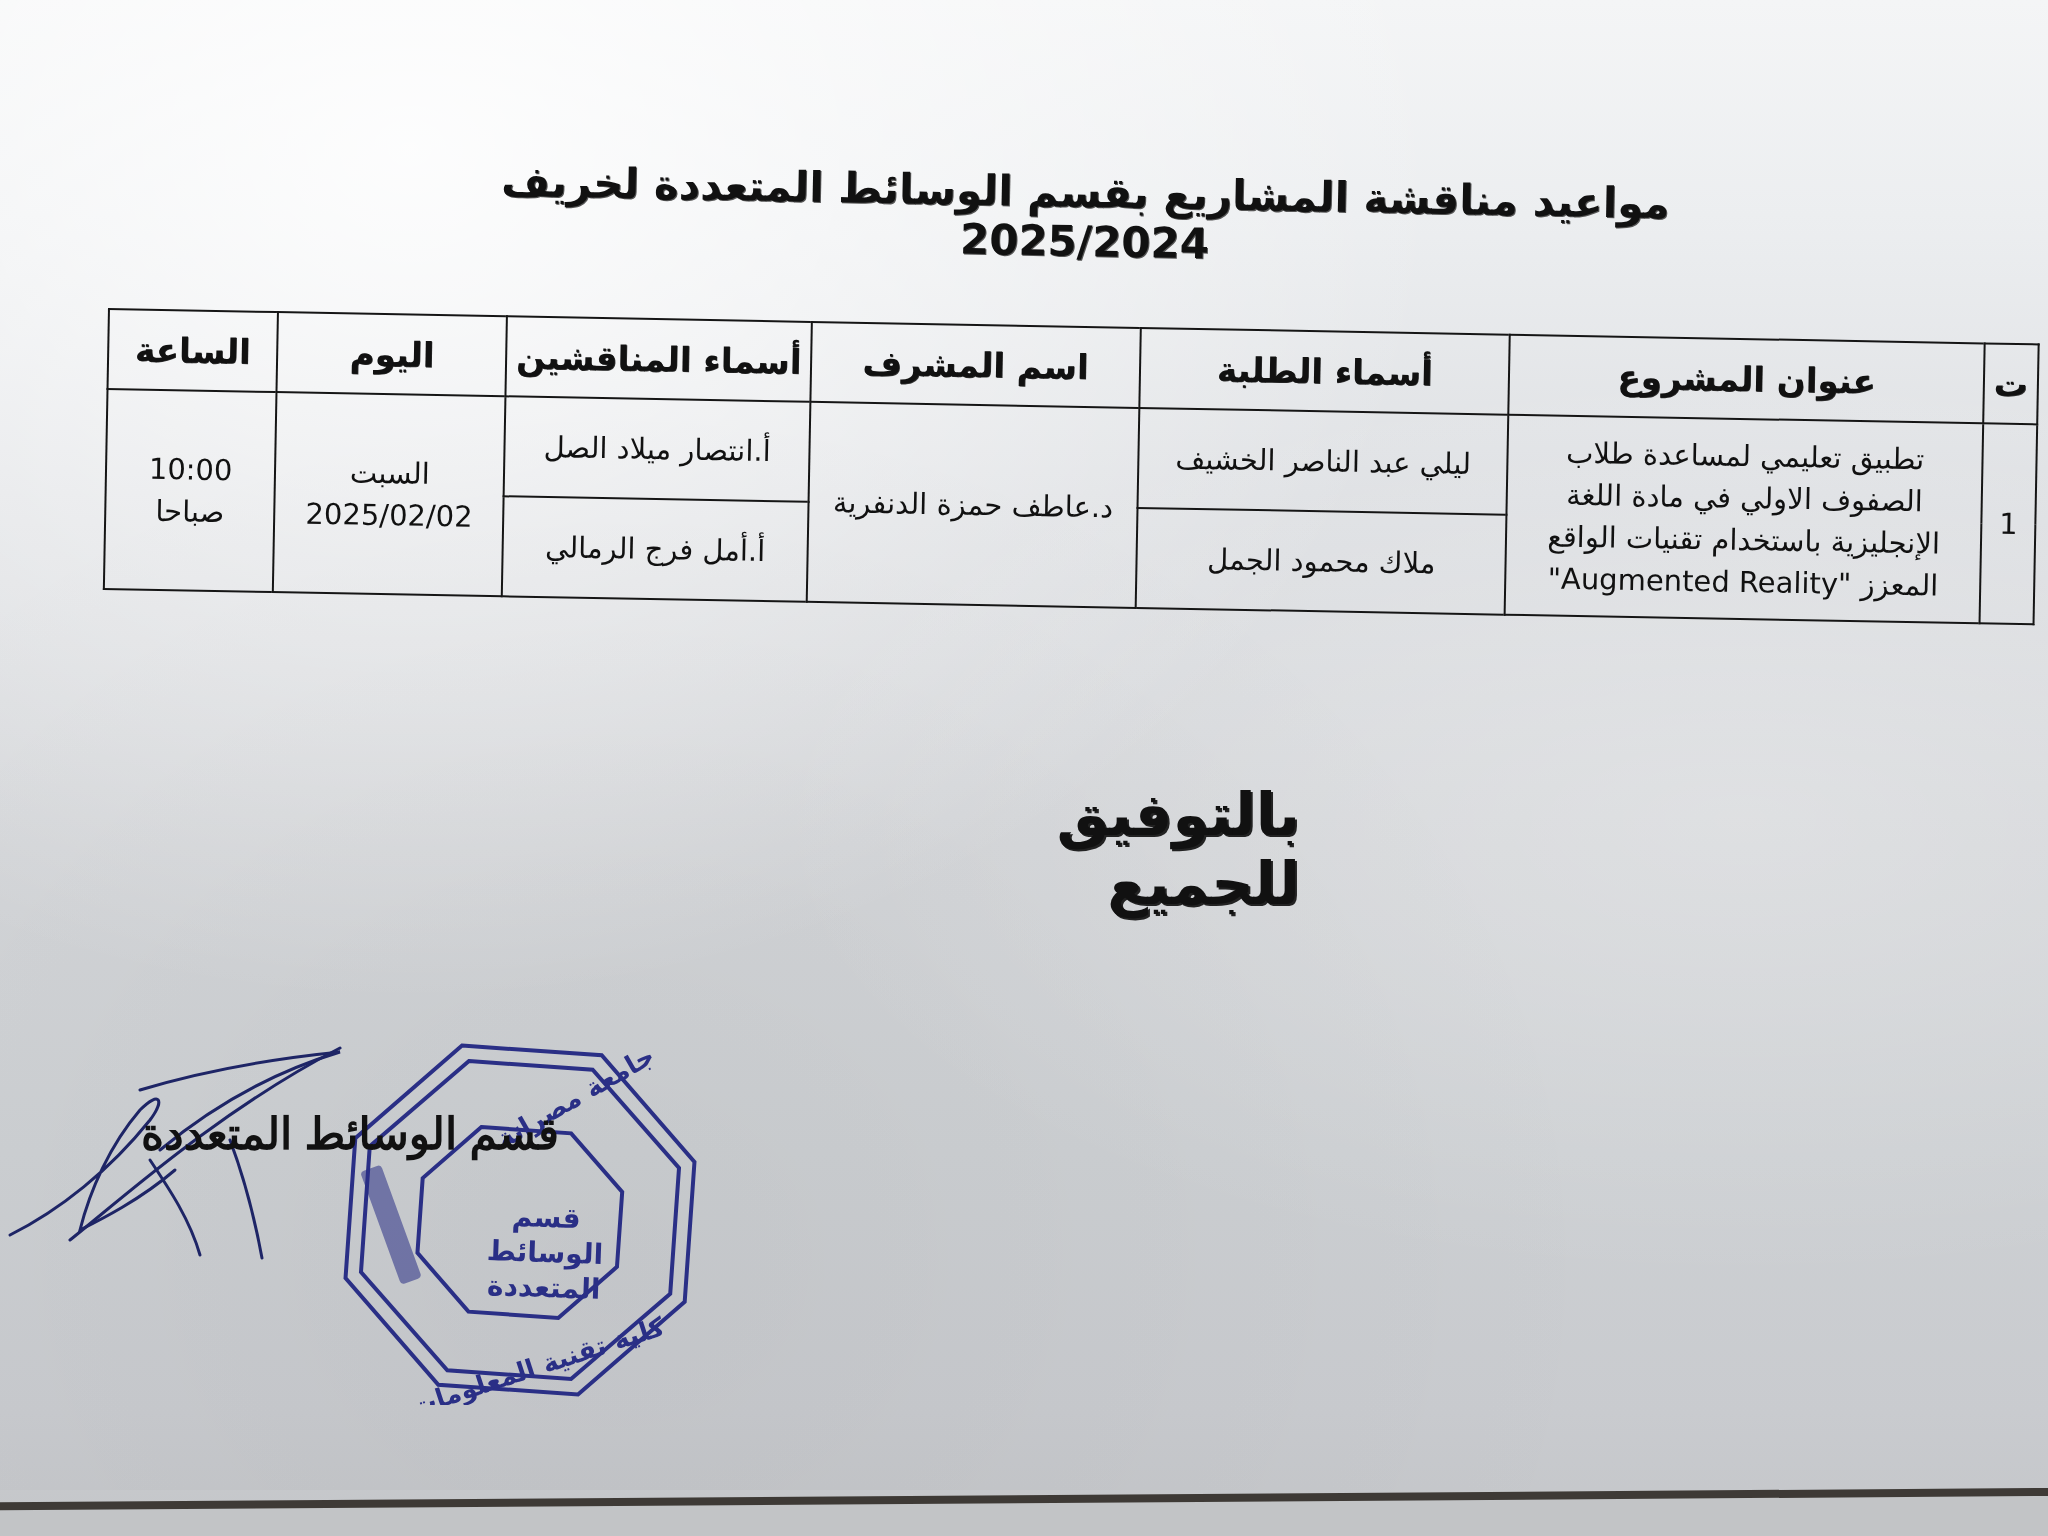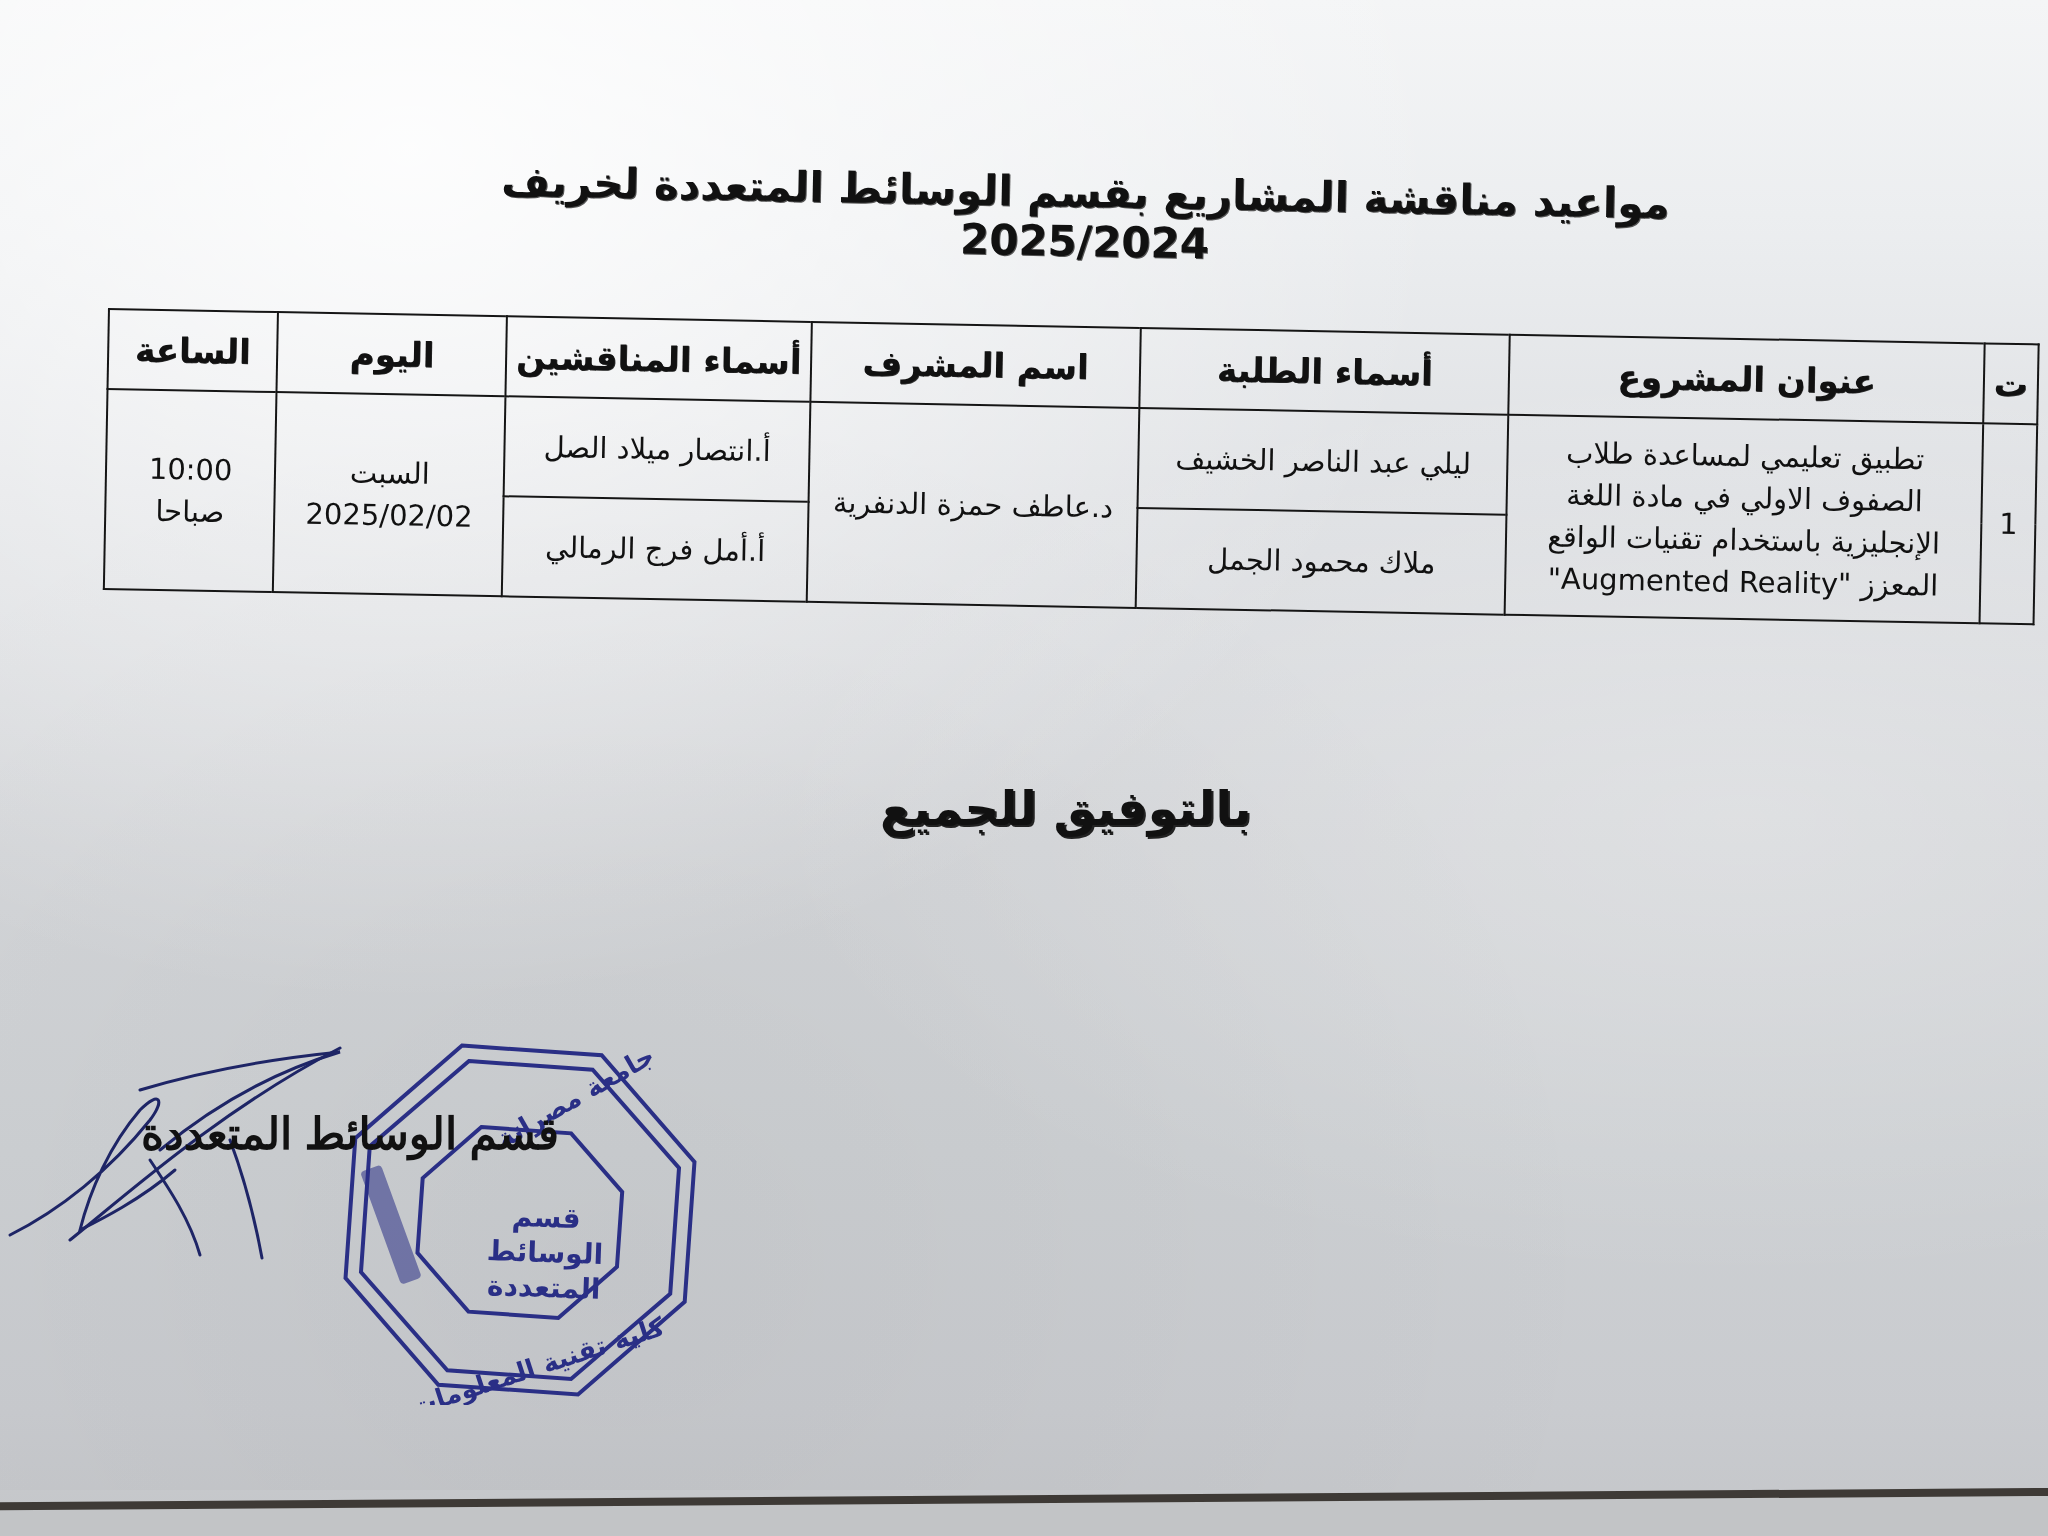--- a/index.html
+++ b/index.html
@@ -52,22 +52,22 @@
   .col-students { width: 365px; }
   .col-supervisor { width: 325px; }
   .col-examiners { width: 300px; }
   .col-day { width: 225px; }
   .col-time { width: 165px; }
   td.num-cell { font-size: 24px; }
   td.title-cell { text-align: right; padding: 6px 10px; font-size: 30px; line-height: 1.52; }
   td.sub { height: 96px; }
   td.day-cell, td.time-cell { font-size: 32px; line-height: 1.5; }
   .closing {
-    position: absolute; left: 880px; top: 780px; width: 420px; text-align: left;
-    direction: rtl; font-weight: bold; font-size: 48px;
+    position: absolute; left: 880px; top: 780px; width: 420px; text-align: right;
+    direction: rtl; font-weight: bold; font-size: 59px;
     font-family: "DejaVu Sans", sans-serif;
     text-shadow: 2px 2px 0 #222;
   }
   .dept-sign {
     position: absolute; left: 140px; top: 1108px; width: 420px; text-align: center;
     direction: rtl; font-weight: bold; font-size: 44px;
     font-family: Liberation Sans, sans-serif; z-index: 3;
   }
   .signature { position: absolute; left: 0; top: 1030px; width: 380px; height: 240px; z-index: 2; }
   .stamp { position: absolute; left: 330px; top: 1035px; width: 380px; height: 370px; z-index: 1; }

